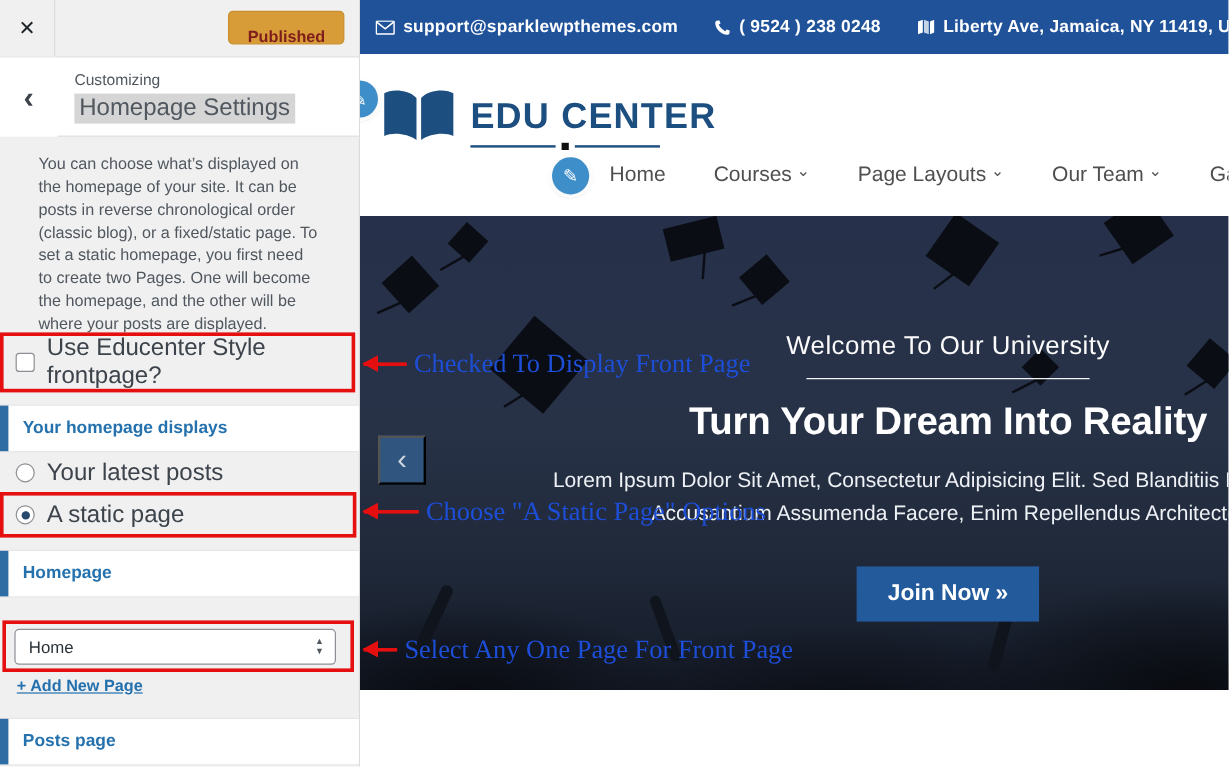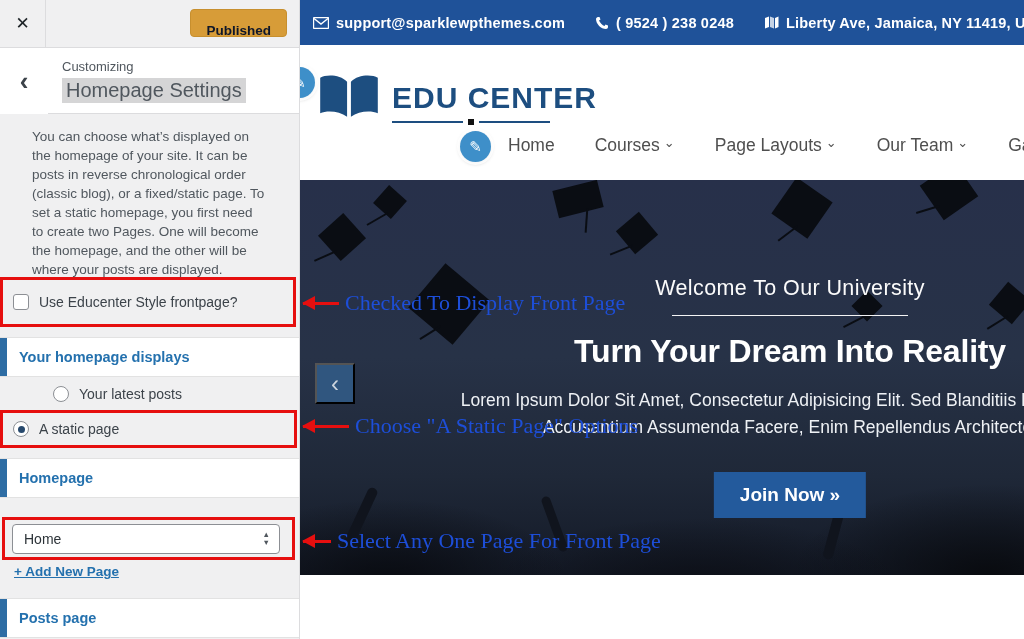--- a/index.html
+++ b/index.html
@@ -48,38 +48,38 @@
   .hero-line { position:absolute; left:50%; transform:translateX(-50%); font-size:17.5px; color:#eef1f5; white-space:nowrap; }
   .hero-line1 { top:210px; }
   .hero-line2 { top:237px; }
   .hero-cta { position:absolute; left:50%; transform:translateX(-50%); top:292px; background:#235a9c; color:#fff; font-size:19px; font-weight:700; padding:12px 26px; border:none; cursor:pointer; white-space:nowrap; }
   .slider-prev { position:absolute; left:15px; top:183px; width:40px; height:41px; background:#30567f; color:#cdd5de; font-size:24px; display:flex; align-items:center; justify-content:center; cursor:pointer; }
 
   
   .sidebar { position:absolute; left:0; top:0; width:300px; height:639px; background:#f0f0f1; border-right:1px solid #dcdcde; z-index:2; font-size:14px; color:#3c434a; }
   .cust-topbar { position:absolute; left:0; top:0; width:100%; height:48px; background:#f0f0f1; border-bottom:1px solid #dcdcde; }
   .close-btn { position:absolute; left:0; top:0; width:46px; height:47px; display:flex; align-items:center; justify-content:center; font-size:17px; color:#1d2327; background:#f0f0f1; border:none; border-right:1px solid #dcdcde; cursor:pointer; }
-  .publish-btn { position:absolute; right:12px; top:9px; height:28px; padding:13px 15px; background:#d79c38; border:1px solid #c78f2e; border-radius:4px; color:#0f172a; font-size:13.5px; font-weight:600; cursor:pointer; }
+  .publish-btn { position:absolute; right:12px; top:9px; height:28px; padding:13px 15px; background:#d79c38; border:1px solid #c78f2e; border-radius:4px; color:#7f1d1d; font-size:13.5px; font-weight:600; cursor:pointer; }
   .cust-header { position:absolute; left:0; top:48px; width:100%; height:66px; background:#fff; border-bottom:1px solid #dcdcde; }
   .back-btn { position:absolute; left:0; top:0; width:48px; height:66px; display:flex; align-items:center; justify-content:center; font-size:26px; font-weight:700; color:#3c434a; background:#fff; border:none; cursor:pointer; }
   .crumb { position:absolute; left:62px; top:11px; font-size:13px; color:#50575e; }
   .panel-title { position:absolute; left:62px; top:30px; font-size:20px; color:#50575e; background:#d5d5d6; padding:1px 4px; }
   .description { position:absolute; left:0; top:114px; width:100%; padding:13px 32px; font-size:13.5px; line-height:19px; color:#50575e; }
 
   .ctrl-row { display:flex; align-items:center; gap:10px; padding-left:13px; height:100%; }
   .checkbox { width:16px; height:16px; background:#fff; border:1px solid #8c8f94; border-radius:3px; flex:0 0 auto; cursor:pointer; }
   .radio { width:16px; height:16px; background:#fff; border:1px solid #8c8f94; border-radius:50%; flex:0 0 auto; cursor:pointer; position:relative; }
   .radio.checked::after { content:""; position:absolute; left:3.5px; top:3.5px; width:7px; height:7px; border-radius:50%; background:#27496d; }
-  .ctrl-label { font-size:14px; color:#3c434a; }
+  .ctrl-label { font-size:20px; color:#3c434a; }
 
   .frontpage-row { position:absolute; left:0; top:277px; width:296px; height:50px; }
   .sec-head { position:absolute; left:0; width:100%; height:40px; background:#fff; border-top:1px solid #e2e2e2; border-bottom:1px solid #e2e2e2; display:flex; align-items:center; padding-left:19px; font-weight:700; font-size:14.5px; color:#2471ae; }
   .sec-head::before { content:""; position:absolute; left:0; top:0; width:7px; height:100%; background:#2e6da4; }
   .sec-displays { top:337px; }
-  .radio-row-1 { position:absolute; left:0; top:379px; width:100%; height:30px;padding-left:40px; }
+  .radio-row-1 { position:absolute; left:0; top:379px; width:100%; height:30px; }
   .radio-row-2 { position:absolute; left:0; top:410px; width:297px; height:38px; }
   .sec-homepage { top:458px; }
   .select-wrap { position:absolute; left:2px; top:517px; width:293px; height:43px; display:flex; align-items:center; }
   .select-box { margin-left:10px; width:268px; height:30px; background:#fff; border:1px solid #8c8f94; border-radius:4px; display:flex; align-items:center; padding:0 9px 0 11px; font-size:14px; color:#2c3338; cursor:pointer; }
   .select-box .val { flex:1; }
   .stepper { display:flex; flex-direction:column; gap:1px; font-size:7.5px; line-height:7px; color:#50575e; }
   .add-new { position:absolute; left:14px; top:564px; font-size:13.5px; font-weight:700; color:#2471ae; text-decoration:underline;text-align:right; }
   .sec-posts { top:598px; }
 
   

